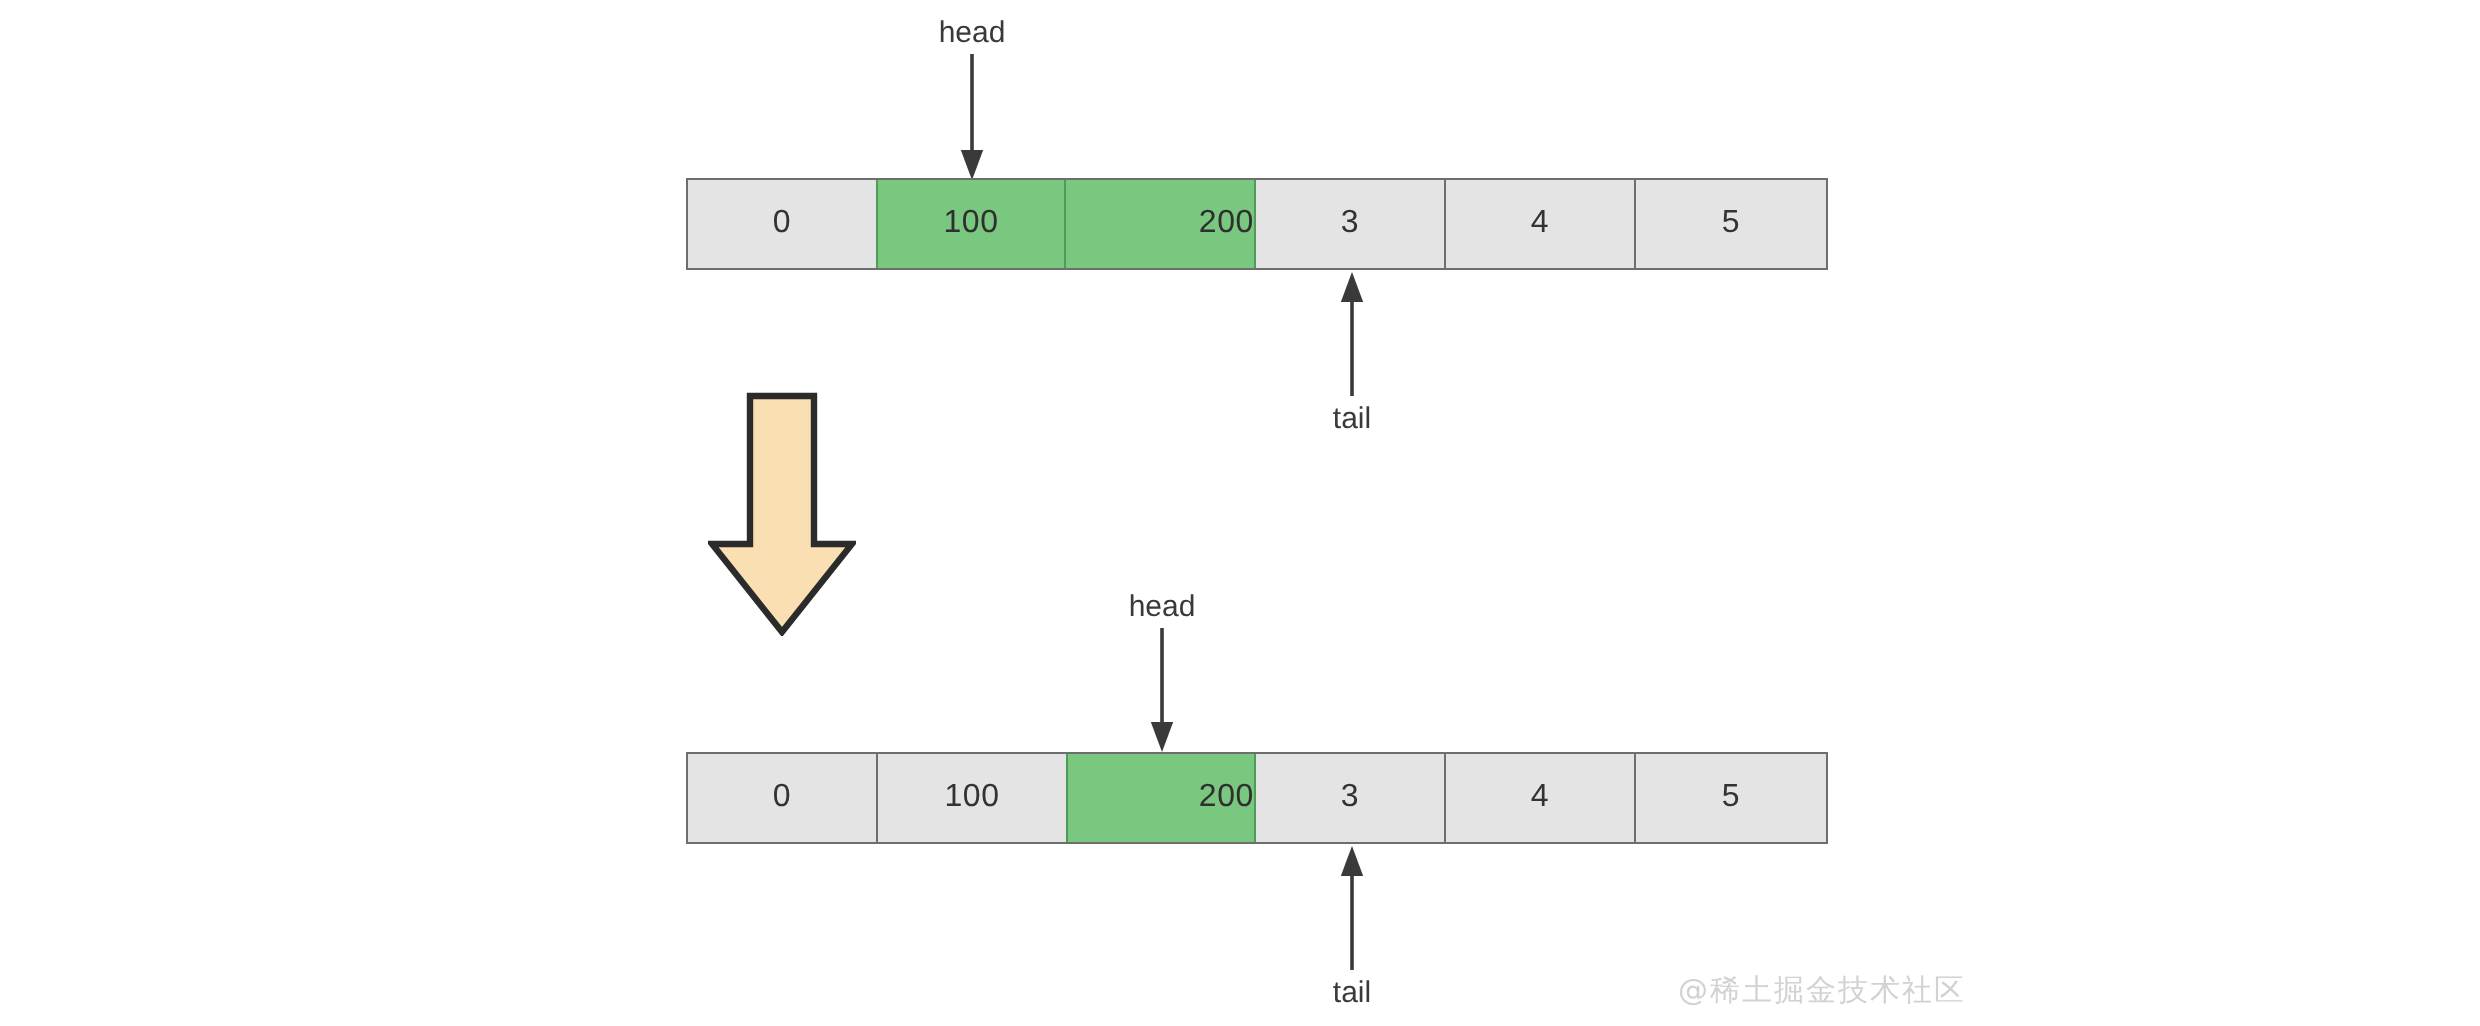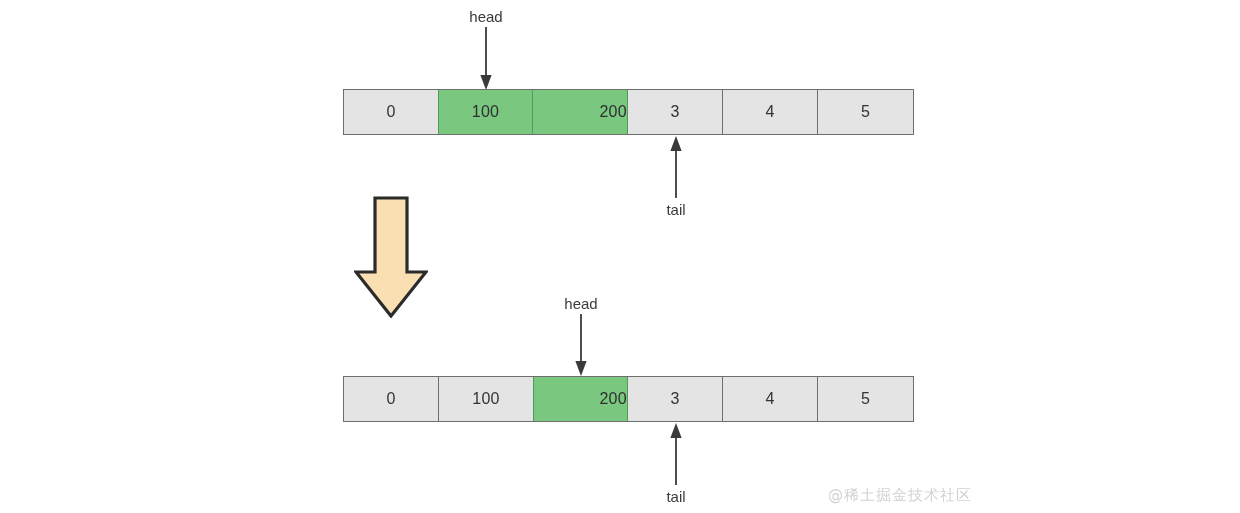--- a/index.html
+++ b/index.html
@@ -76,21 +76,21 @@
     position: absolute;
     left: 354px;
     top: 196px;
     width: 74px;
     height: 122px;
   }
 
   
   .watermark {
     position: absolute;
-    right: 28px;
+    right: 17px;
     bottom: 8px;
     font-size: 15px;
     color: #d2d2d2;
     letter-spacing: 1px;
     white-space: nowrap;
     font-family: "DejaVu Sans", sans-serif;
   }
 </style>
 </head>
 <body>

